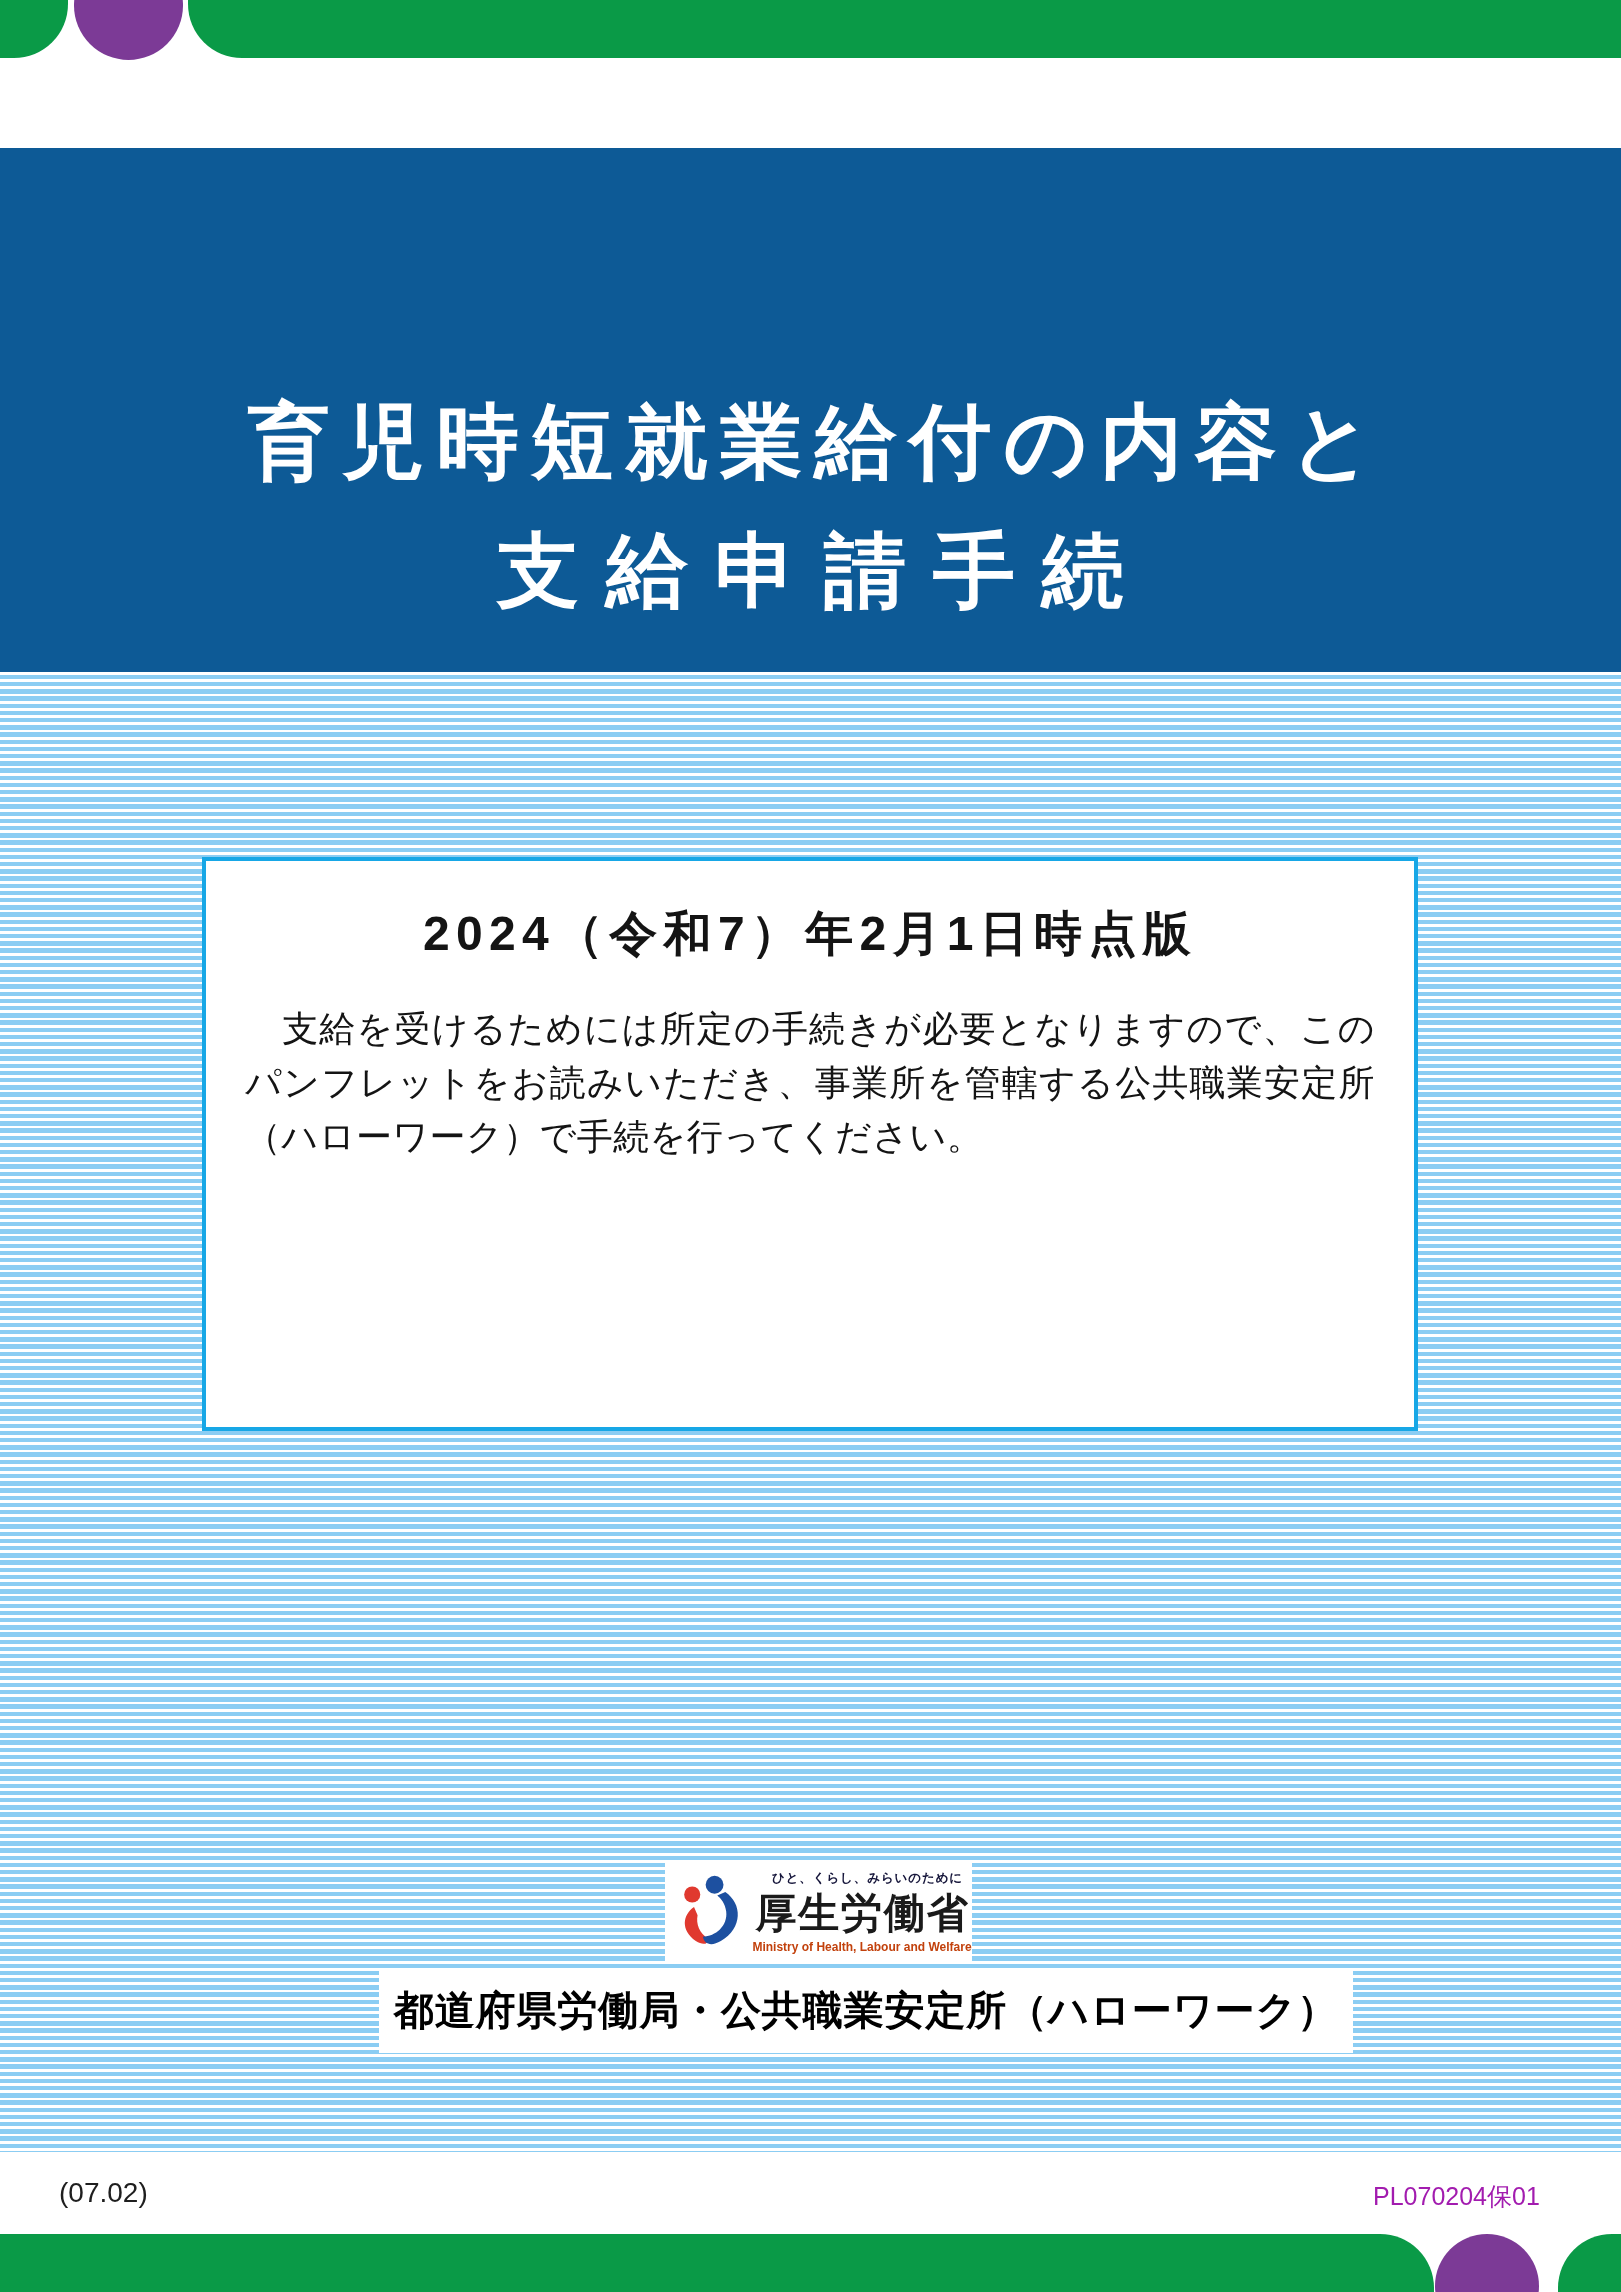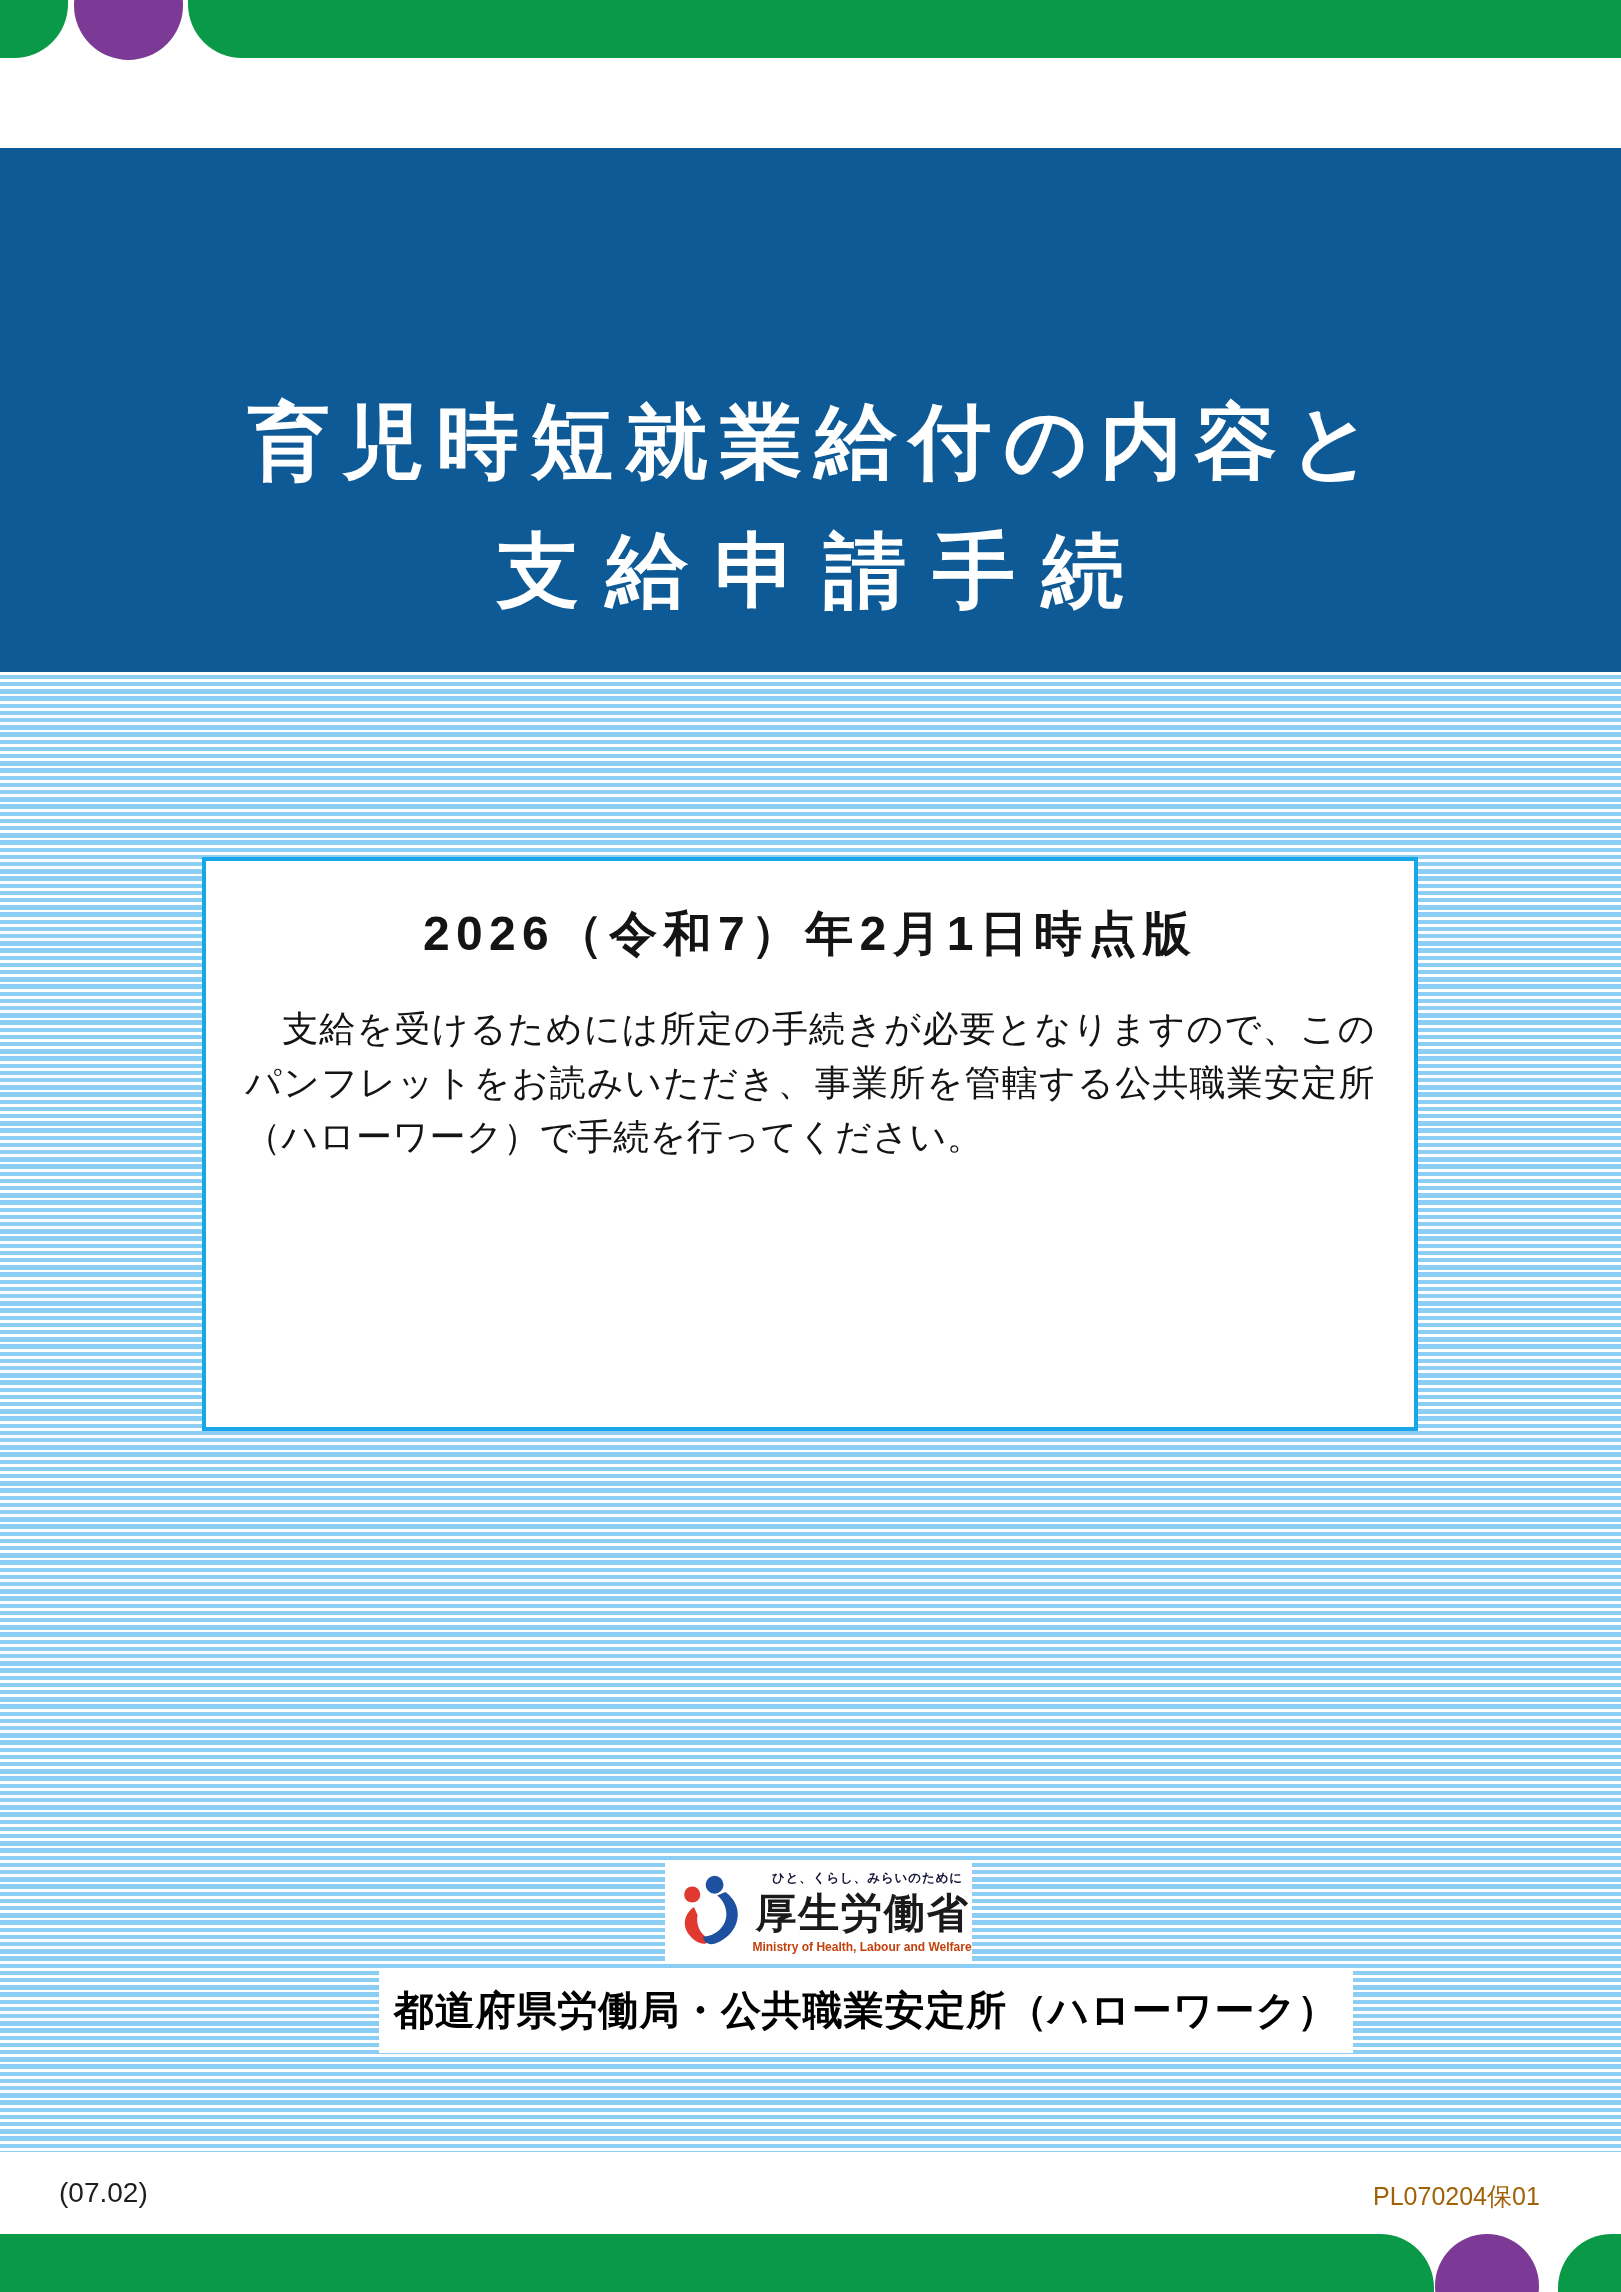--- a/index.html
+++ b/index.html
@@ -58,21 +58,21 @@
   .logo-en{position:absolute;left:86px;top:79px;width:222px;text-align:center;
     font-size:12px;font-weight:bold;color:#c2410c;white-space:nowrap;}
 
   
   .org-band{left:379px;top:1968px;width:974px;height:85px;background:#ffffff;
     display:flex;align-items:center;justify-content:center;}
   .org-band span{font-size:40px;font-weight:800;color:#000;letter-spacing:0.9px;white-space:nowrap;}
 
   
   .footer-left{left:59px;top:2177px;font-size:28px;color:#1e1e1e;}
-  .footer-right{left:1373px;top:2180px;font-size:25px;color:#a16207;text-align:center;}
+  .footer-right{left:1373px;top:2180px;font-size:25px;color:#a21caf;text-align:center;}
 
   
   .bot-green-left{left:0;top:2234px;width:1434px;height:58px;background:var(--green);border-top-right-radius:54px;}
   .bot-green-right{left:1558px;right:0;top:2234px;height:58px;background:var(--green);border-top-left-radius:54px;}
   .bot-purple{left:1435px;top:2234px;width:104px;height:104px;border-radius:50%;background:var(--purple);}
 </style>
 </head>
 <body>
 
 <div class="abs top-green-left"></div>
@@ -83,21 +83,21 @@
   <div class="title-line title-2">支給申請手続</div>
   <div class="title-line title-1">育児時短就業給付の内容と</div>
   <div class="abs badge">
     <span>被保険者・事業主の皆さまへ</span>
   </div>
 </div>
 
 <div class="abs stripes"></div>
 
 <div class="abs notice-box">
-  <h1 class="notice-heading">2026（令和7）年2月1日時点版</h1>
+  <h1 class="notice-heading">2024（令和7）年2月1日時点版</h1>
   <div>
       <p class="second"><span>　支給を受けるためには所定の手続きが必要となりますので、このパンフレットをお読みいただき、事業所を管轄する公共職業安定所（ハローワーク）で手続を行ってください。</span></p>
     </div>
 </div>
 
 <div class="abs logo-box">
   <svg class="logo-mark" viewBox="0 0 78 85" aria-hidden="true">
     <circle cx="18" cy="23" r="9" fill="#e0392f"></circle>
     <path d="M20 37 C7 46 5 63 22 75 C30 80 36 79 36 72 C26 67 22 55 24 46 Z" fill="#e0392f"></path>
     <circle cx="43" cy="12" r="10" fill="#1d50a0"></circle>

